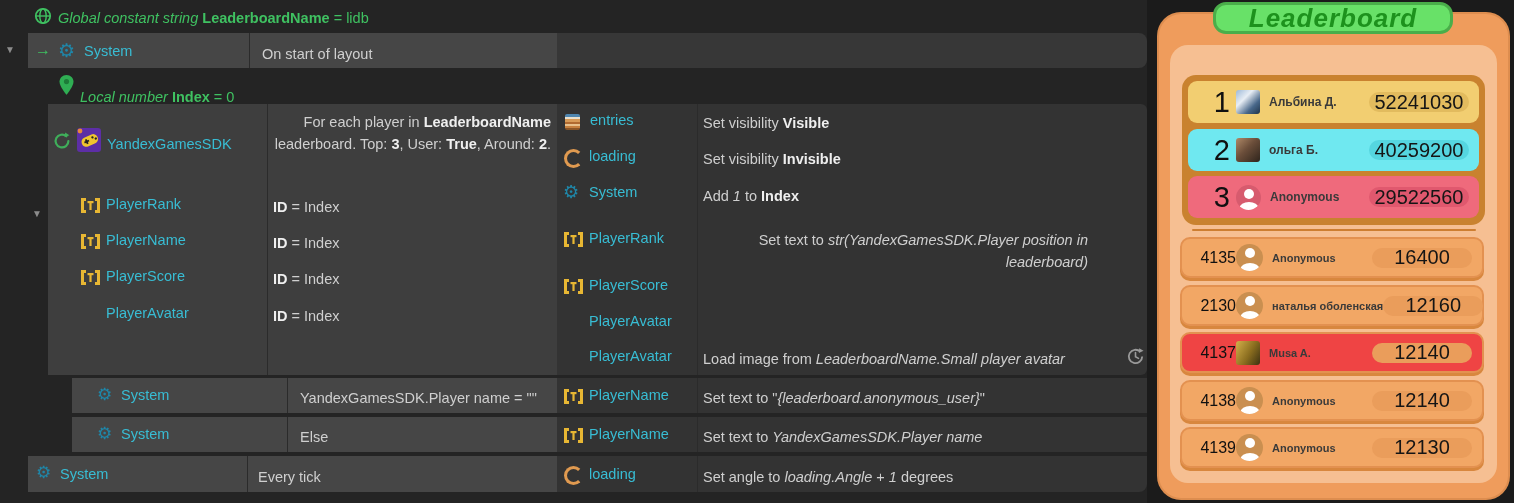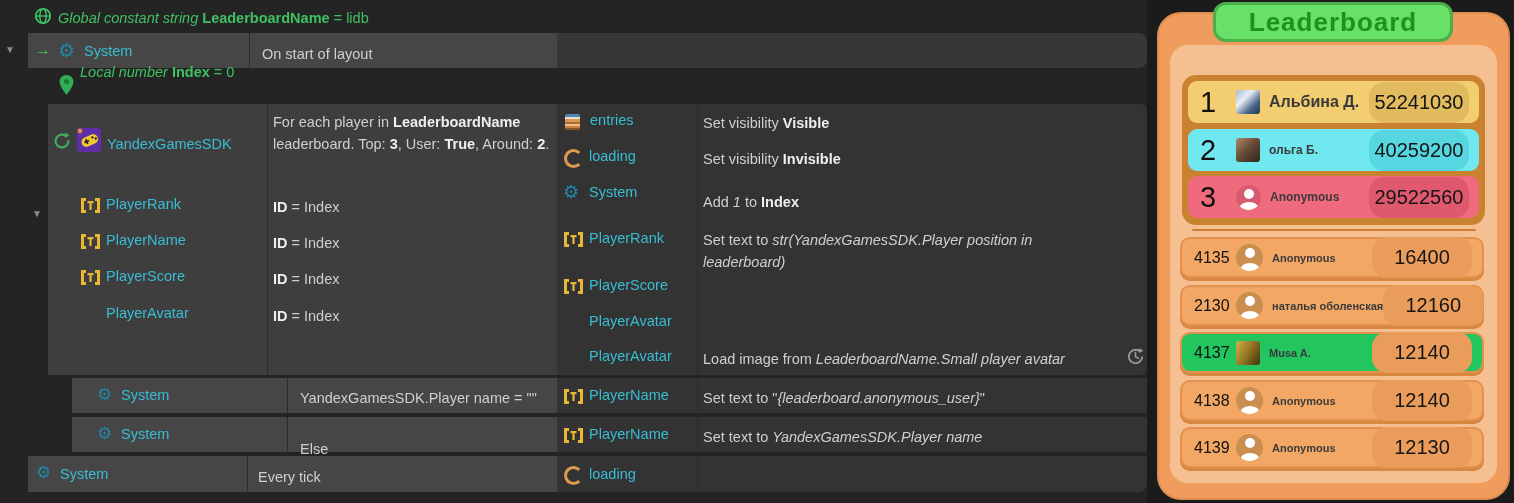--- a/index.html
+++ b/index.html
@@ -1,17 +1,17 @@
 <!DOCTYPE html>
 <html><head>
 <meta charset="utf-8">
 <style>
   html,body{margin:0;padding:0;background:#111;}
   #app{position:relative;width:1514px;height:503px;overflow:hidden;
-       font-family:"Liberation Sans",sans-serif;background:#242424;}
+       font-family:"Liberation Sans",sans-serif;background:#242424;text-align:right;}
   .abs{position:absolute;}
   
   .es-text{font-size:14.5px;color:#cfcfcf;line-height:22px;white-space:nowrap;}
   .wrap{white-space:normal;}
   span.b{font-weight:700;color:#efefef;}
   span.i{font-style:italic;}
   .obj{font-size:14.5px;color:#38bdd4;white-space:nowrap;}
   .varline{font-size:14.5px;color:#3fc161;white-space:nowrap;}
   .varline span.b{color:#3fc161;}
   .varline span.i{color:#3fc161;}
@@ -26,21 +26,21 @@
      background:linear-gradient(#4f86b0 0 3px,#e8e0cf 3px 5px,#d89a56 5px 8px,
        #b06a30 8px 10px,#e8c08a 10px 12px,#c57f3e 12px 14px,#8a5526 14px 16px);}
   .loading-ic{width:13px;height:13px;border:3px solid #e09a50;border-right-color:transparent;
      border-radius:50%;}
   .sdk-ic{width:24px;height:24px;border-radius:3px;background:#5d2ea6;position:relative;overflow:hidden;}
   
   .lb-row{position:absolute;display:flex;align-items:center;padding:0 0 0 12px;box-sizing:border-box;}
   .lb-rank-big{font-size:29px;color:#101010;width:30px;flex:none;}
   .lb-rank-sm{font-size:16px;color:#101010;width:42px;flex:none;}
   .lb-name{font-size:11px;font-weight:700;color:#3a3a3a;margin-left:9px;white-space:nowrap;}
-  .lb-pill{margin-left:auto;margin-right:10px;height:41px;min-width:100px;border-radius:15px;
+  .lb-pill{margin-left:auto;margin-right:10px;height:20px;min-width:100px;border-radius:15px;
      display:flex;align-items:center;justify-content:center;font-size:20px;color:#151515;flex:none;}
   .av{flex:none;margin-left:6px;}
   .av-sq{width:24px;height:24px;border-radius:3px;}
   .ph1{background:linear-gradient(135deg,#9db9d8 0%,#e8eef5 35%,#48678a 70%,#20344a 100%);}
   .ph2{background:linear-gradient(135deg,#b08a68 0%,#6b4e3a 45%,#2e241c 100%);}
   .ph3{background:linear-gradient(120deg,#d4b04a 0%,#8a6d1f 55%,#3c3112 100%);}
   .sil{width:27px;height:27px;border-radius:50%;background:#ca8f50;position:relative;overflow:hidden;}
   .sil.red{background:#d75b6e;}
   .sil.sm{width:25px;height:25px;}
   .sil::before{content:"";position:absolute;left:50%;top:4px;transform:translateX(-50%);
@@ -84,21 +84,21 @@
   <div class="abs tri" style="left:5px;top:44px;">▼</div>
   <div class="abs trigarrow" style="left:35px;top:42px;">→</div>
   <div class="abs gear" style="left:58px;top:41px;">⚙</div>
   <div class="abs obj" style="left:84px;top:43px;">System</div>
   <div class="abs es-text" style="left:262px;top:43px;">On start of layout</div>
 
   <svg class="abs" style="left:59px;top:75px;" width="15" height="20" viewBox="0 0 15 20">
     <path d="M7.5 0C3.4 0 .5 3 .5 6.8c0 4.9 7 13 7 13s7-8.1 7-13C14.5 3 11.6 0 7.5 0z" fill="#2fae53"></path>
     <circle cx="7.5" cy="6.6" r="2.6" fill="#1d7b38"></circle>
   </svg>
-  <div class="abs varline" style="left:80px;top:64px;"><span class="i">Local number </span><span class="b">Index</span><span> = 0</span></div>
+  <div class="abs varline" style="left:80px;top:89px;"><span class="i">Local number </span><span class="b">Index</span><span> = 0</span></div>
 
   <div class="abs tri" style="left:32px;top:208px;">▼</div>
   <svg class="abs" style="left:52px;top:131px;" width="20" height="20" viewBox="0 0 20 20">
     <path d="M16.4 10a6.4 6.4 0 1 1-2.1-4.7" fill="none" stroke="#3fae5a" stroke-width="2.2" stroke-linecap="round"></path>
     <path d="M13.2 1.4l4.2 2.8-4.8 2z" fill="#3fae5a"></path>
   </svg>
   <div class="abs sdk-ic" style="left:77px;top:128px;">
     <svg width="24" height="24" viewBox="0 0 24 24">
       <circle cx="3" cy="3" r="2.4" fill="#e8873a"></circle>
       <g transform="rotate(-24 12 12)">
@@ -143,21 +143,21 @@
   <div class="abs entries-ic" style="left:565px;top:114px;"></div>
   <div class="abs obj" style="left:590px;top:112px;">entries</div>
   <div class="abs es-text" style="left:703px;top:112px;"><span>Set visibility </span><span class="b">Visible</span></div>
 
   <div class="abs loading-ic" style="left:564px;top:149px;"></div>
   <div class="abs obj" style="left:589px;top:148px;">loading</div>
   <div class="abs es-text" style="left:703px;top:148px;"><span>Set visibility </span><span class="b">Invisible</span></div>
 
   <div class="abs gear" style="left:563px;top:183px;font-size:18px;">⚙</div>
   <div class="abs obj" style="left:589px;top:184px;">System</div>
-  <div class="abs es-text" style="left:703px;top:191px;"><span>Add </span><span class="i">1</span><span> to </span><span class="b">Index</span></div>
+  <div class="abs es-text" style="left:703px;top:185px;"><span>Add </span><span class="i">1</span><span> to </span><span class="b">Index</span></div>
 
   <svg class="abs" style="left:563px;top:231px;" width="21" height="17" viewBox="0 0 21 17">
     <path d="M1 1h5v3H4v9h2v3H1zM20 1h-5v3h2v9h-2v3h5z" fill="#e8b733"></path>
     <rect x="7.5" y="4" width="6" height="2.2" fill="#e8b733"></rect>
       <rect x="9.4" y="4" width="2.2" height="9" fill="#e8b733"></rect>
   </svg>
   <div class="abs obj" style="left:589px;top:230px;">PlayerRank</div>
   <div class="abs es-text wrap" style="left:703px;top:229px;width:385px;"><span>Set text to </span><span class="i">str(YandexGamesSDK.Player position in leaderboard)</span></div>
 
   <svg class="abs" style="left:563px;top:278px;" width="21" height="17" viewBox="0 0 21 17">
@@ -183,47 +183,48 @@
   <svg class="abs" style="left:563px;top:388px;" width="21" height="17" viewBox="0 0 21 17">
     <path d="M1 1h5v3H4v9h2v3H1zM20 1h-5v3h2v9h-2v3h5z" fill="#e8b733"></path>
     <rect x="7.5" y="4" width="6" height="2.2" fill="#e8b733"></rect>
       <rect x="9.4" y="4" width="2.2" height="9" fill="#e8b733"></rect>
   </svg>
   <div class="abs obj" style="left:589px;top:387px;">PlayerName</div>
   <div class="abs es-text" style="left:703px;top:387px;"><span>Set text to "</span><span class="i">{leaderboard.anonymous_user}</span><span>"</span></div>
 
   <div class="abs gear" style="left:97px;top:424px;font-size:17px;">⚙</div>
   <div class="abs obj" style="left:121px;top:426px;">System</div>
-  <div class="abs es-text" style="left:300px;top:426px;margin-top:12px;">Else</div>
+  <div class="abs es-text" style="left:300px;top:426px;">Else</div>
   <svg class="abs" style="left:563px;top:427px;" width="21" height="17" viewBox="0 0 21 17">
     <path d="M1 1h5v3H4v9h2v3H1zM20 1h-5v3h2v9h-2v3h5z" fill="#e8b733"></path>
     <rect x="7.5" y="4" width="6" height="2.2" fill="#e8b733"></rect>
       <rect x="9.4" y="4" width="2.2" height="9" fill="#e8b733"></rect>
   </svg>
   <div class="abs obj" style="left:589px;top:426px;">PlayerName</div>
   <div class="abs es-text" style="left:703px;top:426px;"><span>Set text to </span><span class="i">YandexGamesSDK.Player name</span></div>
 
   <div class="abs gear" style="left:36px;top:463px;font-size:17px;">⚙</div>
   <div class="abs obj" style="left:60px;top:466px;">System</div>
   <div class="abs es-text" style="left:258px;top:466px;">Every tick</div>
   <div class="abs loading-ic" style="left:564px;top:466px;"></div>
   <div class="abs obj" style="left:589px;top:466px;">loading</div>
+  <div class="abs es-text" style="left:703px;top:466px;"><span>Set angle to </span><span class="i">loading.Angle</span><span> + </span><span class="i">1</span><span> degrees</span></div>
 
   <div class="abs" style="left:1147px;top:0;width:367px;height:503px;background:#1b1b1b;"></div>
   <div class="abs" style="left:1157px;top:12px;width:353px;height:488px;border-radius:24px;background:#ef9c5c;box-shadow:inset 0 0 0 2px rgba(120,60,10,0.15);"></div>
   <div class="abs" style="left:1170px;top:45px;width:327px;height:438px;border-radius:18px;background:#f6bf92;"></div>
-  <div class="abs" style="left:1213px;top:2px;width:240px;height:40px;border-radius:13px;background:#68e168;border:3px solid #4aae4a;box-sizing:border-box;display:flex;align-items:center;justify-content:center;">
+  <div class="abs" style="left:1213px;top:2px;width:240px;height:32px;border-radius:13px;background:#68e168;border:3px solid #4aae4a;box-sizing:border-box;display:flex;align-items:center;justify-content:center;font-style:italic;">
     <span style="font-size:26px;font-weight:700;color:#1d921d;letter-spacing:1px;">Leaderboard</span>
   </div>
   <div class="abs" style="left:1182px;top:75px;width:303px;height:150px;border-radius:14px;background:#c9822f;"></div>
 
   <div class="lb-row" style="left:1188px;top:81px;width:291px;height:42px;border-radius:9px;background:#f2ce71;">
     <span class="lb-rank-big">1</span>
     <span class="av av-sq ph1"></span>
-    <span class="lb-name" style="font-size:16px;">Альбина Д.</span>
+    <span class="lb-name" style="font-size:12px;">Альбина Д.</span>
     <span class="lb-pill" style="background:#e2bb5e;">52241030</span>
   </div>
   <div class="lb-row" style="left:1188px;top:129px;width:291px;height:42px;border-radius:9px;background:#6fe8f0;">
     <span class="lb-rank-big">2</span>
     <span class="av av-sq ph2"></span>
     <span class="lb-name" style="font-size:12px;">ольга Б.</span>
     <span class="lb-pill" style="background:#55d6e0;">40259200</span>
   </div>
   <div class="lb-row" style="left:1188px;top:176px;width:291px;height:42px;border-radius:9px;background:#ef6a7c;">
     <span class="lb-rank-big">3</span>
@@ -239,21 +240,21 @@
     <span class="av sil" style="margin-left:0;"></span>
     <span class="lb-name">Anonymous</span>
     <span class="lb-pill" style="background:#ea9d5b;">16400</span>
   </div>
   <div class="lb-row" style="left:1180px;top:285px;width:304px;height:41px;border-radius:10px;background:#f2a765;border:2px solid #e39150;box-shadow:0 3px 0 #d8873e;">
     <span class="lb-rank-sm">2130</span>
     <span class="av sil" style="margin-left:0;"></span>
     <span class="lb-name">наталья оболенская</span>
     <span class="lb-pill" style="background:#ea9d5b;">12160</span>
   </div>
-  <div class="lb-row" style="left:1180px;top:332px;width:304px;height:41px;border-radius:10px;background:#22c55e;border:2px solid #e39150;box-shadow:0 3px 0 #d8873e;">
+  <div class="lb-row" style="left:1180px;top:332px;width:304px;height:41px;border-radius:10px;background:#ef4444;border:2px solid #e39150;box-shadow:0 3px 0 #d8873e;">
     <span class="lb-rank-sm">4137</span>
     <span class="av av-sq ph3" style="margin-left:0;"></span>
     <span class="lb-name">Musa A.</span>
     <span class="lb-pill" style="background:#ea9d5b;">12140</span>
   </div>
   <div class="lb-row" style="left:1180px;top:380px;width:304px;height:41px;border-radius:10px;background:#f2a765;border:2px solid #e39150;box-shadow:0 3px 0 #d8873e;">
     <span class="lb-rank-sm">4138</span>
     <span class="av sil" style="margin-left:0;"></span>
     <span class="lb-name">Anonymous</span>
     <span class="lb-pill" style="background:#ea9d5b;">12140</span>

